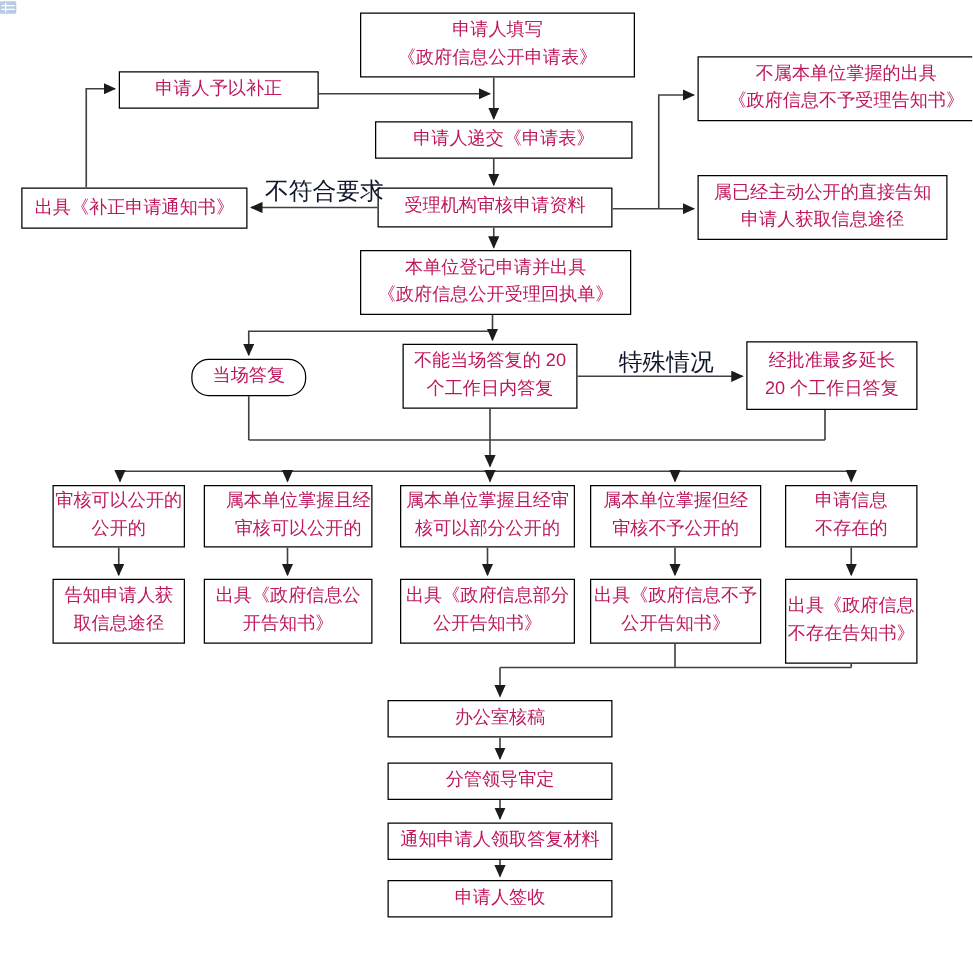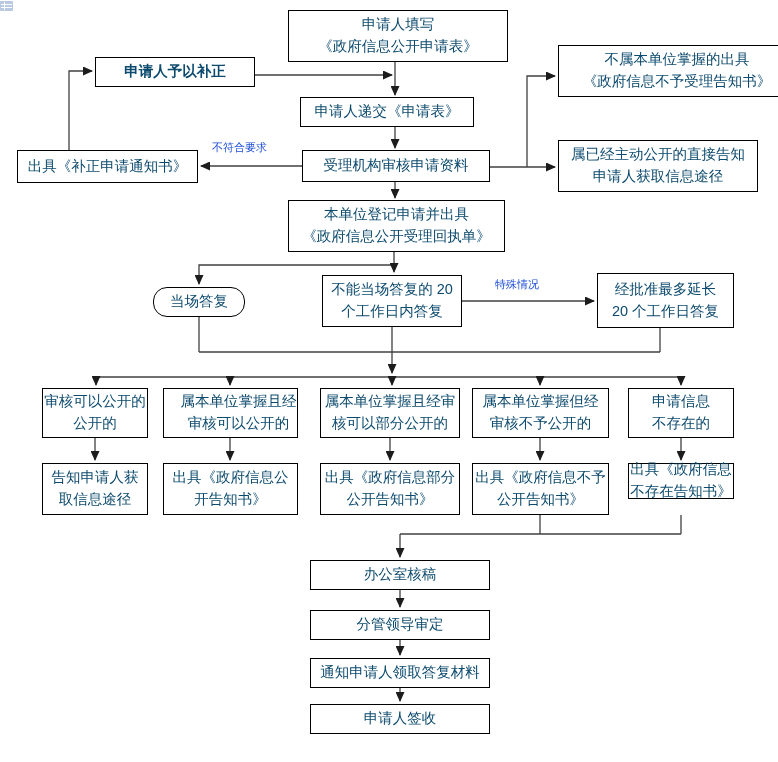--- a/index.html
+++ b/index.html
@@ -12,25 +12,25 @@
   }
   .lines{position:absolute;left:0;top:0;z-index:1;}
   .box{
     position:absolute;z-index:2;
     box-sizing:border-box;
     border:1.5px solid #000000;
     background:#ffffff;
     display:flex;align-items:center;justify-content:center;
     text-align:center;
     white-space:pre-line;
-    font-size:14.5px;line-height:1.5;color:#0c4a6e;
+    font-size:14.5px;line-height:1.5;color:#be185d;
   }
   .edge-label{
     position:absolute;z-index:3;
-    font-size:11px;color:#1d4ed8;white-space:nowrap;
+    font-size:19px;color:#0f172a;white-space:nowrap;
   }
   .corner-icon{
     position:absolute;left:0;top:1px;z-index:4;
     width:13px;height:10px;
     background:#b9c9e2;
     border-radius:1px;
   }
   .corner-icon::before{
     content:"";position:absolute;left:1px;right:1px;top:3px;
     height:1px;background:#ffffff;box-shadow:0 3px 0 #ffffff;
@@ -104,23 +104,23 @@
 
       <path d="M400,590 L400,607" marker-end="url(#arw)"></path>
       <path d="M400,640 L400,655" marker-end="url(#arw)"></path>
       <path d="M400,688 L400,701" marker-end="url(#arw)"></path>
     </g>
   </svg>
 
   <div class="box" style="left:288px;top:10px;width:220px;height:52px;">申请人填写
 《政府信息公开申请表》</div>
 
-  <div class="box" style="left:95px;top:57px;width:160px;height:30px;font-weight:bold;">申请人予以补正</div>
+  <div class="box" style="left:95px;top:57px;width:160px;height:30px;">申请人予以补正</div>
 
-  <div class="box" style="left:300px;top:97px;width:174px;height:30px;">申请人递交《申请表》</div>
+  <div class="box" style="left:300px;top:97px;width:206px;height:30px;">申请人递交《申请表》</div>
 
   <div class="box" style="left:17px;top:150px;width:181px;height:33px;">出具《补正申请通知书》</div>
 
   <div class="box" style="left:302px;top:150px;width:188px;height:32px;">受理机构审核申请资料</div>
 
   <div class="box" style="left:558px;top:45px;width:238px;height:52px;">不属本单位掌握的出具
 《政府信息不予受理告知书》</div>
 
   <div class="box" style="left:558px;top:140px;width:200px;height:52px;">属已经主动公开的直接告知
 申请人获取信息途径</div>
@@ -156,21 +156,21 @@
 
   <div class="box" style="left:163px;top:463px;width:135px;height:52px;">出具《政府信息公
 开告知书》</div>
 
   <div class="box" style="left:320px;top:463px;width:140px;height:52px;">出具《政府信息部分
 公开告知书》</div>
 
   <div class="box" style="left:472px;top:463px;width:137px;height:52px;">出具《政府信息不予
 公开告知书》</div>
 
-  <div class="box" style="left:628px;top:463px;width:106px;height:36px;">出具《政府信息
+  <div class="box" style="left:628px;top:463px;width:106px;height:68px;">出具《政府信息
 不存在告知书》</div>
 
   <div class="box" style="left:310px;top:560px;width:180px;height:30px;">办公室核稿</div>
 
   <div class="box" style="left:310px;top:610px;width:180px;height:30px;">分管领导审定</div>
 
   <div class="box" style="left:310px;top:658px;width:180px;height:30px;">通知申请人领取答复材料</div>
 
   <div class="box" style="left:310px;top:704px;width:180px;height:30px;">申请人签收</div>
 

